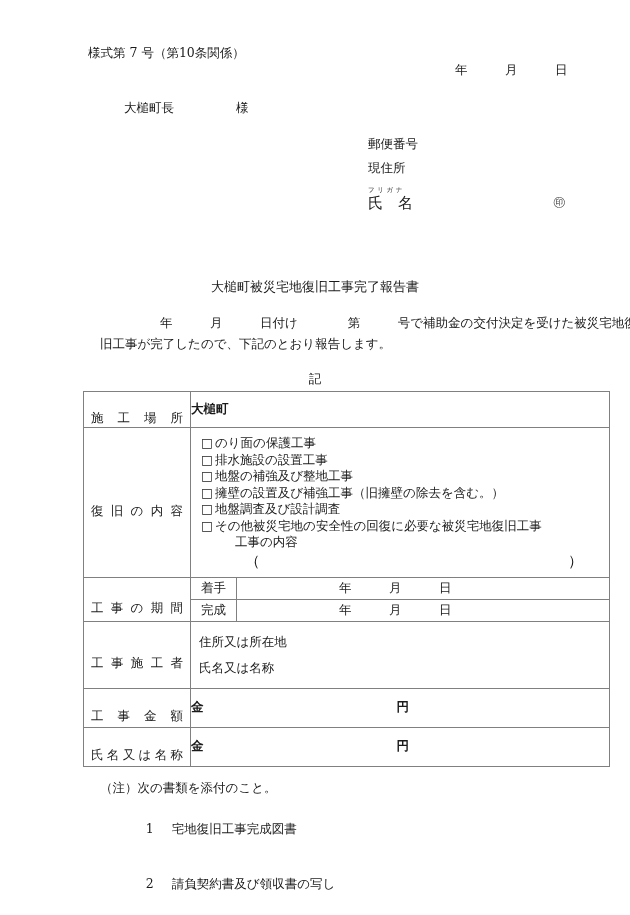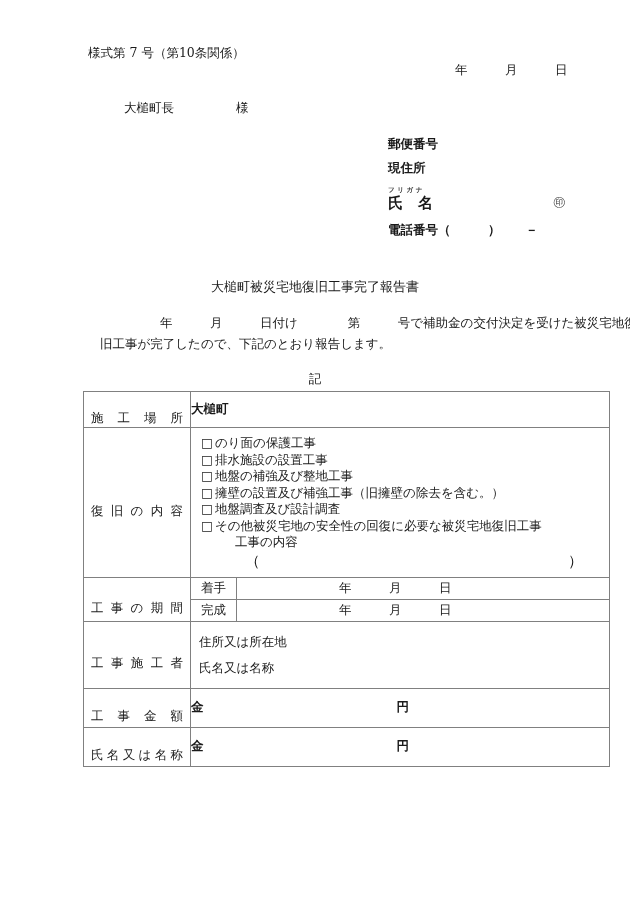--- a/index.html
+++ b/index.html
@@ -23,21 +23,21 @@
   
   .abs { position: absolute; white-space: pre; }
 
   
   #form-number { left: 88px; top: 45px; font-size: 12.5px; }
   #header-date { left: 455px; top: 62px; font-size: 12.5px; letter-spacing: 0px; }
   #addressee { left: 124px; top: 100px; font-size: 12.5px; }
   #addressee-honorific { left: 236px; top: 100px; font-size: 12.5px; }
 
   
-  .applicant { position: absolute; left: 388px; font-weight: bold; }
+  .applicant { position: absolute; left: 368px; }
   #postal-label { top: 136px; font-size: 12.5px; }
   #address-label { top: 160px; font-size: 12.5px; }
   #furigana { top: 186px; font-size: 6.5px; letter-spacing: 2.6px; color: #333; }
   #name-label { top: 194px; font-size: 15px; }
   #seal-mark { position: absolute; left: 553px; top: 194px; font-size: 12.5px; }
   #phone-label { top: 222px; font-size: 12.5px; }
 
   
   #doc-title {
     position: absolute; left: 0; right: 0; top: 278px;
@@ -164,21 +164,20 @@
   <div class="abs applicant" id="postal-label">郵便番号</div>
 
   <div class="abs applicant" id="address-label">現住所</div>
 
   <div class="abs applicant" id="furigana">フリガナ</div>
 
   <div class="abs applicant" id="name-label">氏　名</div>
 
   <div class="abs" id="seal-mark">㊞</div>
 
-  <div class="abs applicant" id="phone-label">電話番号（　　　）　　－</div>
 
   <div id="doc-title">大槌町被災宅地復旧工事完了報告書</div>
 
   <div class="abs" id="body-line-1">年　　　月　　　日付け　　　　第　　　号で補助金の交付決定を受けた被災宅地復</div>
   <div class="abs" id="body-line-2">旧工事が完了したので、下記のとおり報告します。</div>
 
   <div id="ki-mark">記</div>
 
   <table id="main-table">
     <colgroup>
@@ -290,14 +289,25 @@
           <span class="lbl-inner">氏名又は名称</span>
         </td>
         <td class="val-cell" colspan="2">
           <span class="money-inner">金</span><span class="money-unit">円</span>
         </td>
       </tr>
 
     </tbody>
   </table>
 
+  <div id="notes">
+    <div id="notes-head">（注）次の書類を添付のこと。</div>
+
+    <div class="note-item">
+      <span class="note-num">1</span><span>宅地復旧工事完成図書</span>
+    </div>
+    <div class="note-item">
+      <span class="note-num">2</span><span>請負契約書及び領収書の写し</span>
+    </div>
+
+  </div>
 
 </div>
 
 </body></html>

